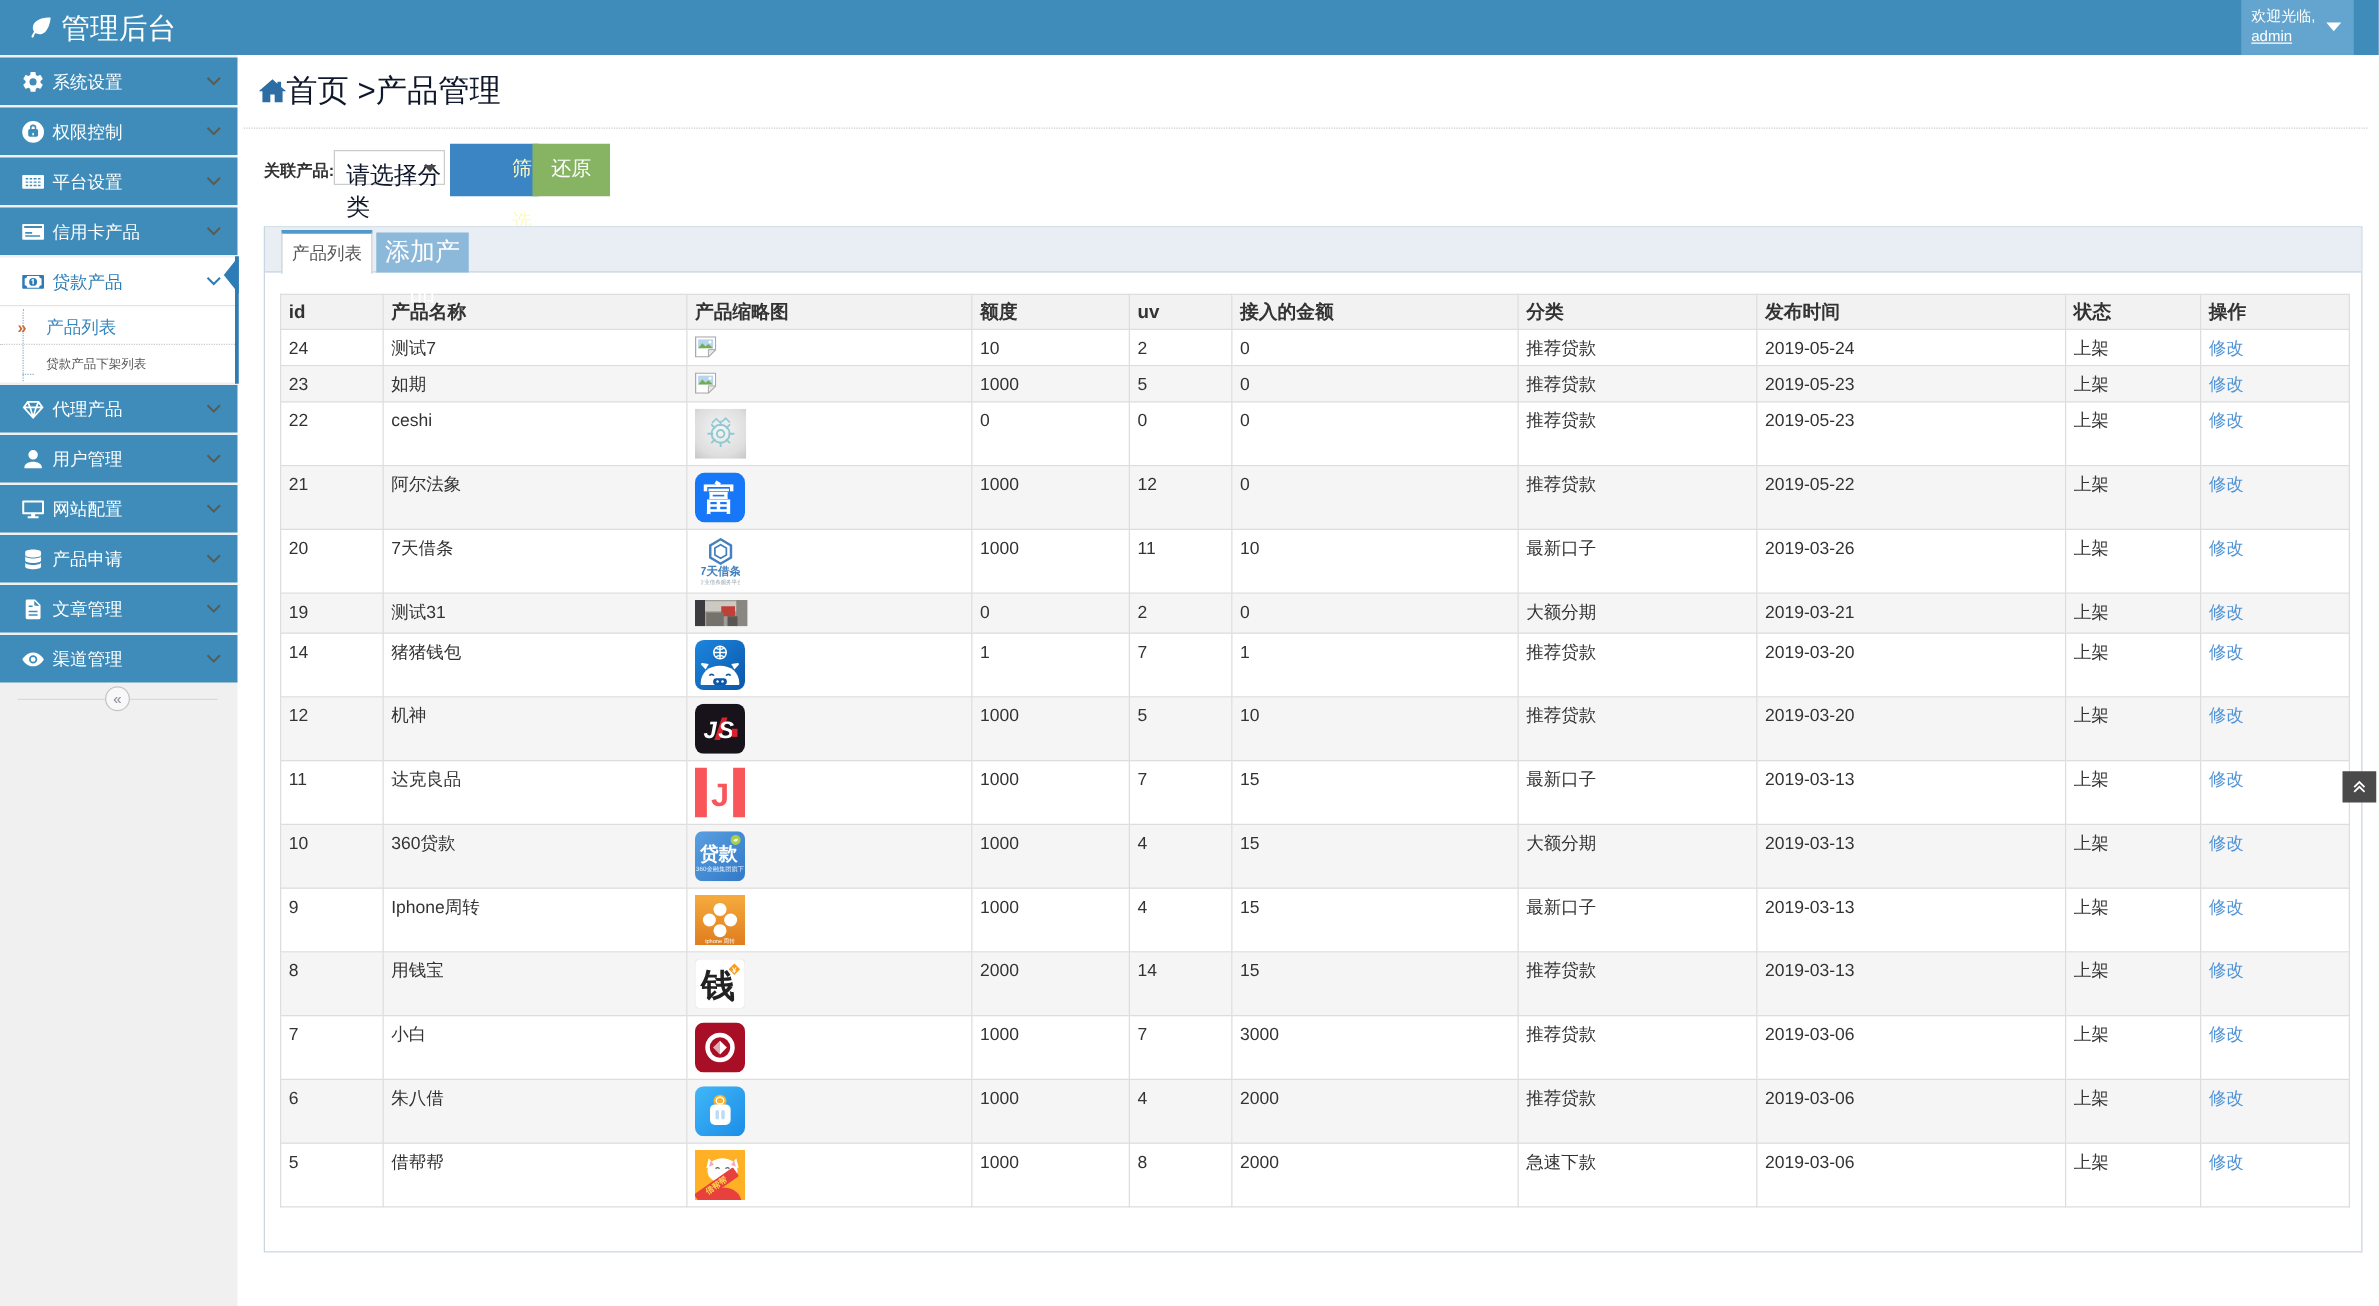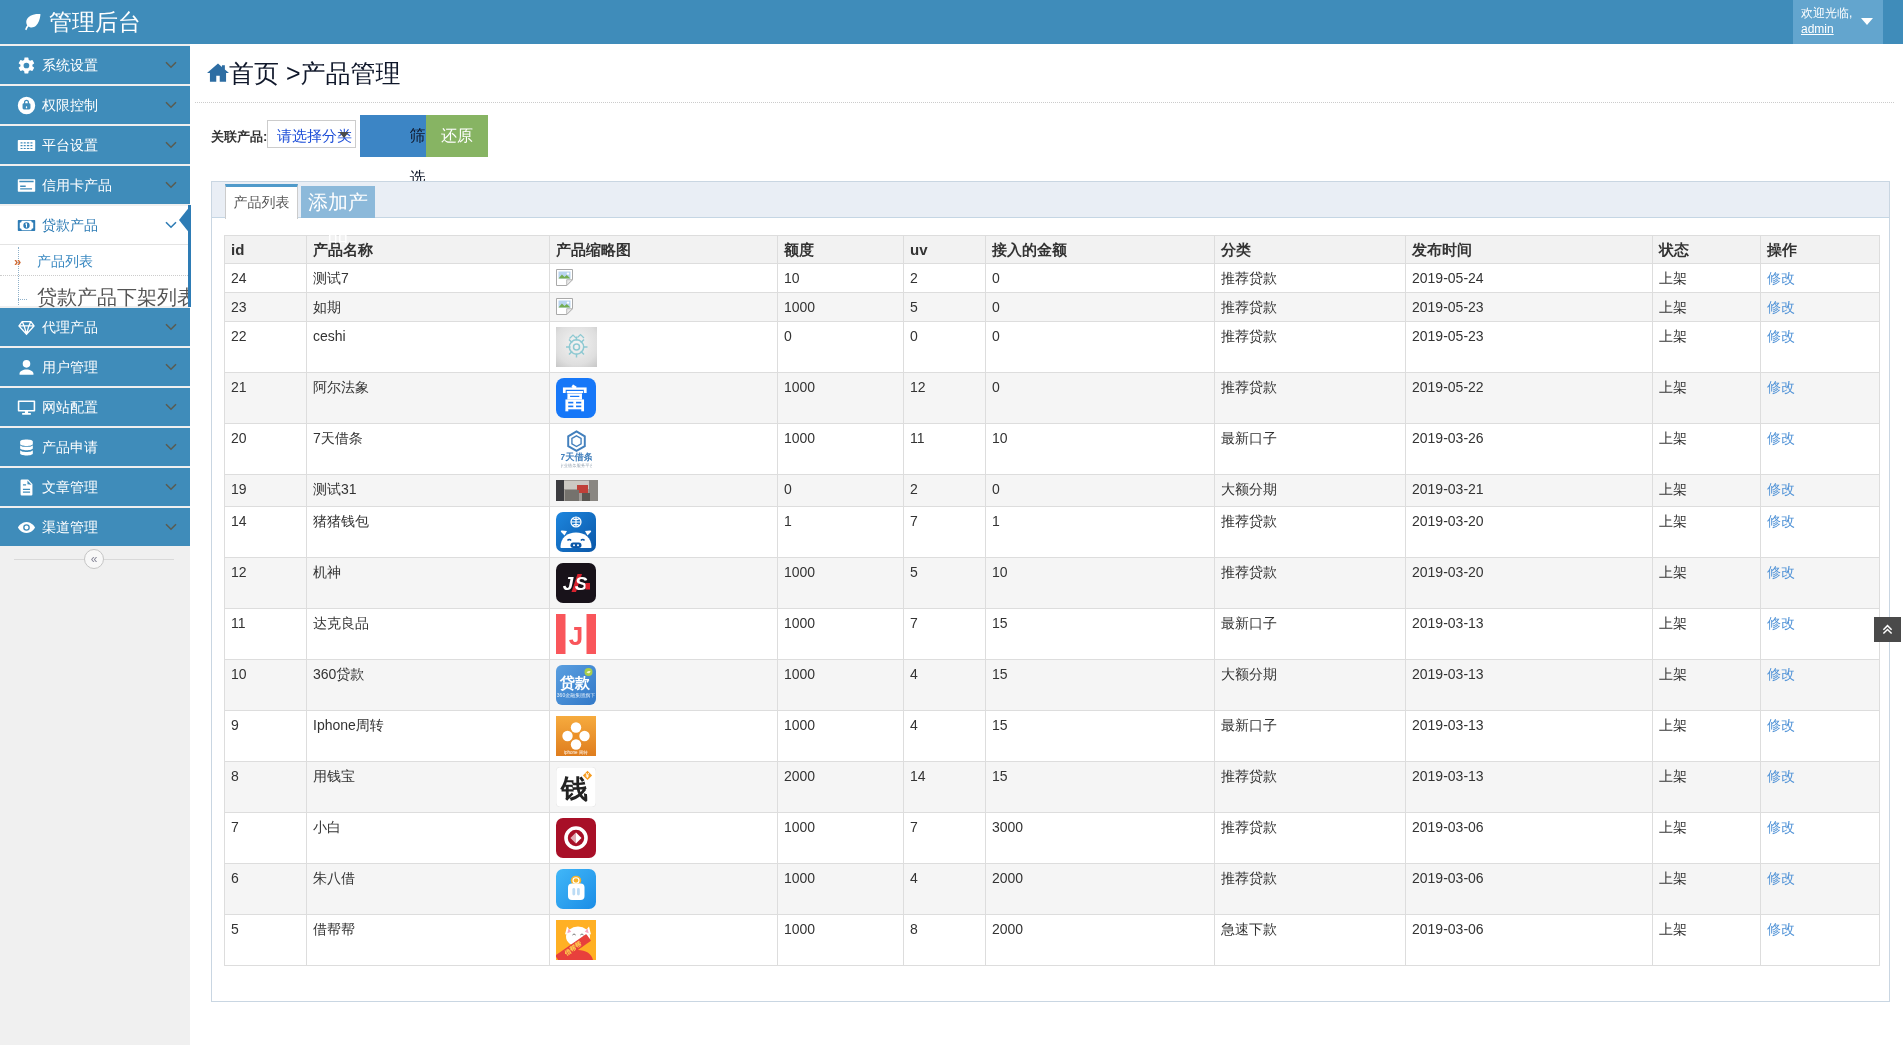--- a/index.html
+++ b/index.html
@@ -20,42 +20,42 @@
 .mitem { position:relative; height:38px; margin-top:2px; background:#3f8cba; color:#fff; }
 .mitem:first-child { margin-top:1px; }
 .mitem .mico { position:absolute; left:17px; top:10px; width:19px; height:19px; }
 .mitem .mtx { position:absolute; left:42px; top:11px; font-size:14px; line-height:16px; }
 .mitem .chev { position:absolute; left:165px; top:15px; width:12px; height:8px; }
 .mitem.active { background:#fff; color:#2e7cb5; }
 .mitem.active .mtx { color:#2e7cb5; }
 .submenu { position:relative; height:62px; background:#fff; border-top:1px solid #e4e4e4; }
 .submenu .vline { position:absolute; left:18px; top:2px; height:58px; border-left:1px dotted #8fb0c9; }
 .submenu .srow1 { position:absolute; left:37px; top:8px; font-size:14px; color:#3787c0; }
-.submenu .srow2 { position:absolute; left:37px; top:39px; font-size:20px; color:#555; }
+.submenu .srow2 { position:absolute; left:37px; top:39px; font-size:10px; color:#555; }
 .submenu .sep { position:absolute; left:0; top:30px; width:190px; border-top:1px dotted #ccc; }
 .submenu .conn { position:absolute; left:18px; top:54px; width:9px; border-top:1px dotted #8fb0c9; }
 .submenu .mark { position:absolute; left:14px; top:9px; color:#cf6a34; font-size:13px; font-weight:bold; }
 .actbar { position:absolute; left:188px; top:161px; width:3px; height:102px; background:#2e7cb5; z-index:5; }
 .actarrow { position:absolute; left:179px; top:161px; width:0; height:0; z-index:5;
   border-right:12px solid #2e7cb5; border-top:15px solid transparent; border-bottom:15px solid transparent; }
 .collapse-row { position:relative; height:30px; margin-top:1px; }
 .collapse-row .hl { position:absolute; left:14px; top:12px; width:160px; border-top:1px solid #d9d9d9; }
 .collapse-row .circ { position:absolute; left:84px; top:2px; width:20px; height:20px; border:1px solid #c5c5c5;
   border-radius:50%; background:#f8f8f8; color:#889; font-size:12px; text-align:center; line-height:18px; }
 
 .content { position:absolute; left:190px; top:44px; width:1713px; height:1001px; background:#fff; }
 .crumb-ico { position:absolute; left:17px; top:18px; width:22px; height:22px; }
 .crumb { position:absolute; left:39px; top:16px; font-size:25px; line-height:27px; color:#0f172a; }
 .dotline { position:absolute; left:5px; top:58px; width:1699px; border-top:1px dotted #ccc; }
 .flabel { position:absolute; left:21px; top:84px; font-size:13px; font-weight:bold; color:#333; }
 .fselect { position:absolute; left:77px; top:76px; width:89px; height:28px; border:1px solid #ccc; background:#fff; }
-.fselect .ph { position:absolute; left:9px; top:6px; font-size:15px; color:#1d4ed8; }
+.fselect .ph { position:absolute; left:9px; top:6px; font-size:19px; color:#0f172a; }
 .fselect .dn { position:absolute; left:71px; top:11px; width:0; height:0;
   border-left:5px solid transparent; border-right:5px solid transparent; border-top:6px solid #4a4a4a; }
-.btn-blue { position:absolute; left:170px; top:71px; width:71px; height:42px; background:#3c85c5; color:#0f172a;
+.btn-blue { position:absolute; left:170px; top:71px; width:71px; height:42px; background:#3c85c5; color:#fef9c3;
   font-size:16px; text-align:center; line-height:42px;padding-left:44px; }
 .btn-green { position:absolute; left:236px; top:71px; width:62px; height:42px; background:#87b463; color:#fff;
   font-size:16px; text-align:center; line-height:42px; }
 
 .panel { position:absolute; left:21px; top:137px; width:1679px; height:821px; border:1px solid #c9d6e2; background:#fff; }
 .tabstrip { position:absolute; left:0; top:0; width:1677px; height:36px; background:#e9eef5; border-bottom:1px solid #c5d6e4; }
 .tab-act { position:absolute; left:13px; top:2px; width:73px; height:35px; background:#fff; z-index:3;
   border-left:1px solid #ccc; border-right:1px solid #ccc; border-top:3px solid #4f9aca;
   font-size:14px; color:#555; text-align:center; line-height:30px; }
 .tab-ina { position:absolute; left:89px; top:4px; width:74px; height:32px; background:#8cb9da; z-index:2;

